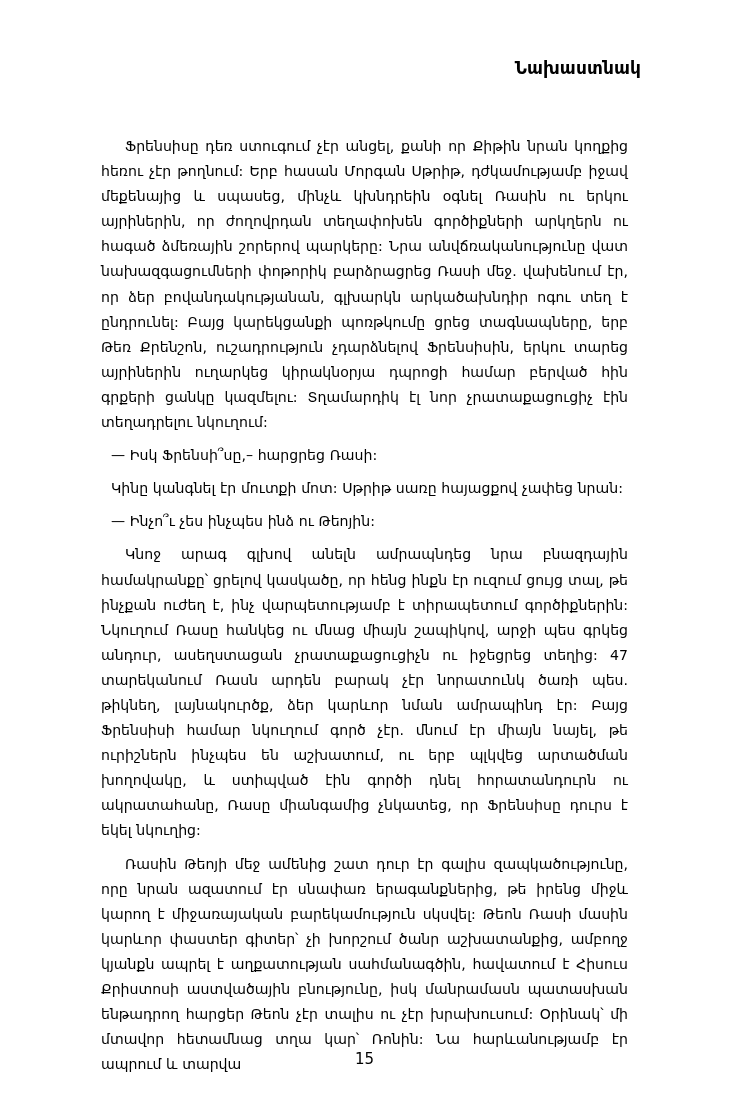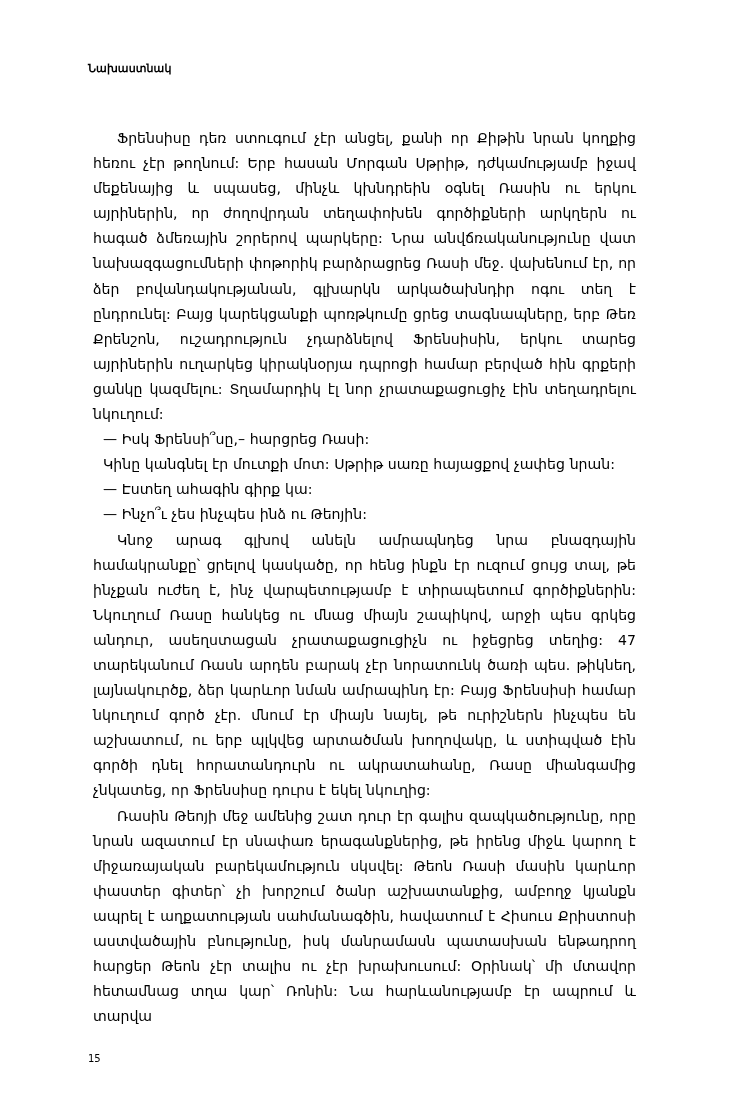--- a/index.html
+++ b/index.html
@@ -23,40 +23,39 @@
     background: #ffffff;
   }
 
   
   .running-header {
     position: absolute;
     top: 58px;
     left: 88px;
     right: 88px;
     height: 20px;
-    text-align: left;
-    font-size: 11px;
+    text-align: right;
+    font-size: 17px;
     font-weight: bold;
     letter-spacing: 0.1px;
     line-height: 20px;
     color: #000000;
     white-space: nowrap;
-    font-family: Liberation Serif, serif;
   }
 
   
   .text-column {
     position: absolute;
     top: 126px;
     left: 93px;
     width: 543px;
   }
 
   .para {
-    margin: 0;
+    margin: 8px;
     font-size: 14.1px;
     line-height: 25.1px;
     color: #000000;
     text-align: justify;
     text-indent: 24px;
     hyphens: manual;
     word-spacing: 0.2px;
   }
 
   .para.dialogue {
@@ -66,38 +65,37 @@
   .para.cont {
     text-indent: 24px;
   }
 
   
   .folio {
     position: absolute;
     bottom: 42px;
     left: 88px;
     right: 88px;
-    text-align: left;
-    font-size: 10px;
+    text-align: center;
+    font-size: 15px;
     line-height: 18px;
     color: #000000;
   }
 </style>
 </head>
 <body>
 
 <div class="page">
 
   <div class="running-header">Նախաստնակ</div>
 
   <div class="text-column">
     <p class="para">Ֆրենսիսը դեռ ստուգում չէր անցել, քանի որ Քիթին նրան կողքից հեռու չէր թողնում: Երբ հասան Մորգան Սթրիթ, դժկամությամբ իջավ մեքենայից և սպասեց, մինչև կխնդրեին օգնել Ռասին ու երկու այրիներին, որ ժողովրդան տեղափոխեն գործիքների արկղերն ու հագած ձմեռային շորերով պարկերը: Նրա անվճռականությունը վատ նախազգացումների փոթորիկ բարձրացրեց Ռասի մեջ. վախենում էր, որ ձեր բովանդակությանան, գլխարկն արկածախնդիր ոգու տեղ է ընդրունել: Բայց կարեկցանքի պոռթկումը ցրեց տագնապները, երբ Թեռ Քրենշոն, ուշադրություն չդարձնելով Ֆրենսիսին, երկու տարեց այրիներին ուղարկեց կիրակնօրյա դպրոցի համար բերված հին գրքերի ցանկը կազմելու: Տղամարդիկ էլ նոր չրատաքացուցիչ էին տեղադրելու նկուղում:</p>
     <p class="para dialogue">— Իսկ Ֆրենսի՞սը,– հարցրեց Ռասի:</p>
     <p class="para dialogue">Կինը կանգնել էր մուտքի մոտ: Սթրիթ սառը հայացքով չափեց նրան:</p>
-    <p class="para dialogue">— Էստեղ ահագին գիրք կա:</p>
     <p class="para dialogue">— Ինչո՞ւ չես ինչպես ինձ ու Թեոյին:</p>
     <p class="para cont">Կնոջ արագ գլխով անելն ամրապնդեց նրա բնազդային համակրանքը՝ ցրելով կասկածը, որ հենց ինքն էր ուզում ցույց տալ, թե ինչքան ուժեղ է, ինչ վարպետությամբ է տիրապետում գործիքներին: Նկուղում Ռասը հանկեց ու մնաց միայն շապիկով, արջի պես գրկեց անդուր, ասեղստացան չրատաքացուցիչն ու իջեցրեց տեղից: 47 տարեկանում Ռասն արդեն բարակ չէր նորատունկ ծառի պես. թիկնեղ, լայնակուրծք, ձեր կարևոր նման ամրապինդ էր: Բայց Ֆրենսիսի համար նկուղում գործ չէր. մնում էր միայն նայել, թե ուրիշներն ինչպես են աշխատում, ու երբ պլկվեց արտածման խողովակը, և ստիպված էին գործի դնել հորատանդուրն ու ակրատահանը, Ռասը միանգամից չնկատեց, որ Ֆրենսիսը դուրս է եկել նկուղից:</p>
     <p class="para cont">Ռասին Թեոյի մեջ ամենից շատ դուր էր գալիս զապկածությունը, որը նրան ազատում էր սնափառ երագանքներից, թե իրենց միջև կարող է միջառայական բարեկամություն սկսվել: Թեոն Ռասի մասին կարևոր փաստեր գիտեր՝ չի խորշում ծանր աշխատանքից, ամբողջ կյանքն ապրել է աղքատության սահմանագծին, հավատում է Հիսուս Քրիստոսի աստվածային բնությունը, իսկ մանրամասն պատասխան ենթադրող հարցեր Թեոն չէր տալիս ու չէր խրախուսում: Օրինակ՝ մի մտավոր հետամնաց տղա կար՝ Ռոնին: Նա հարևանությամբ էր ապրում և տարվա</p>
   </div>
 
   <div class="folio">15</div>
 
 </div>
 
 </body></html>

